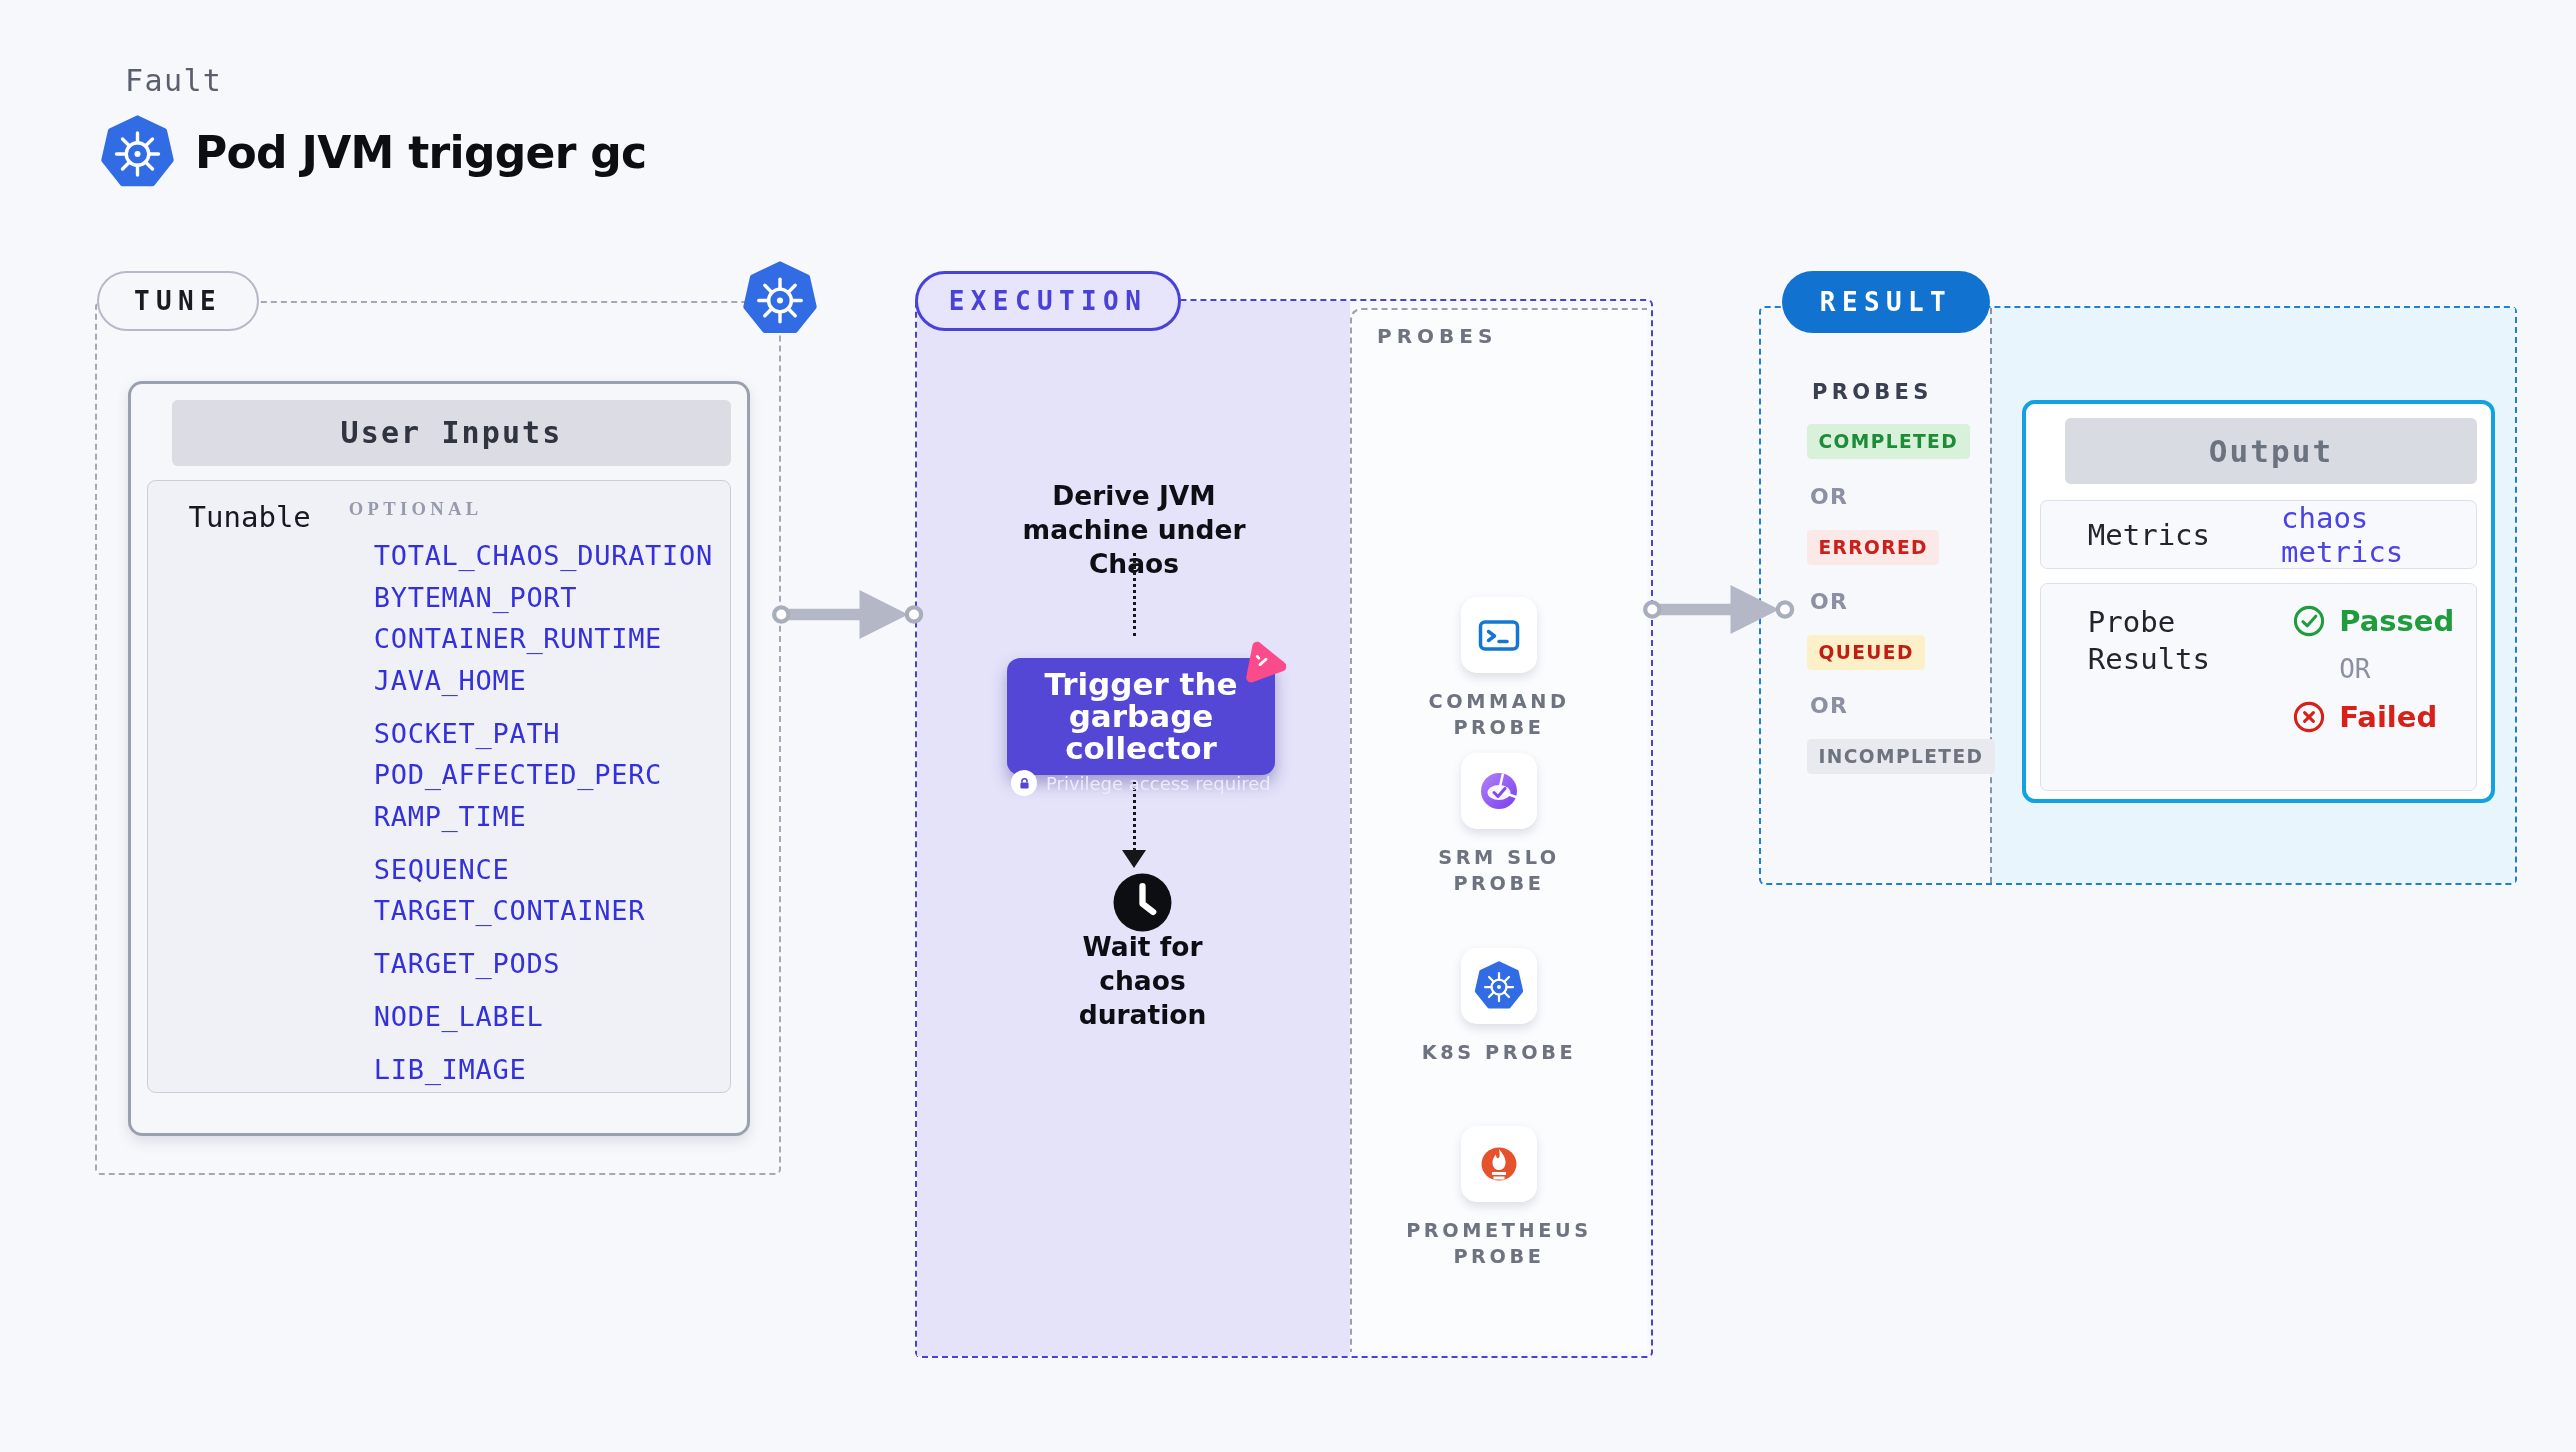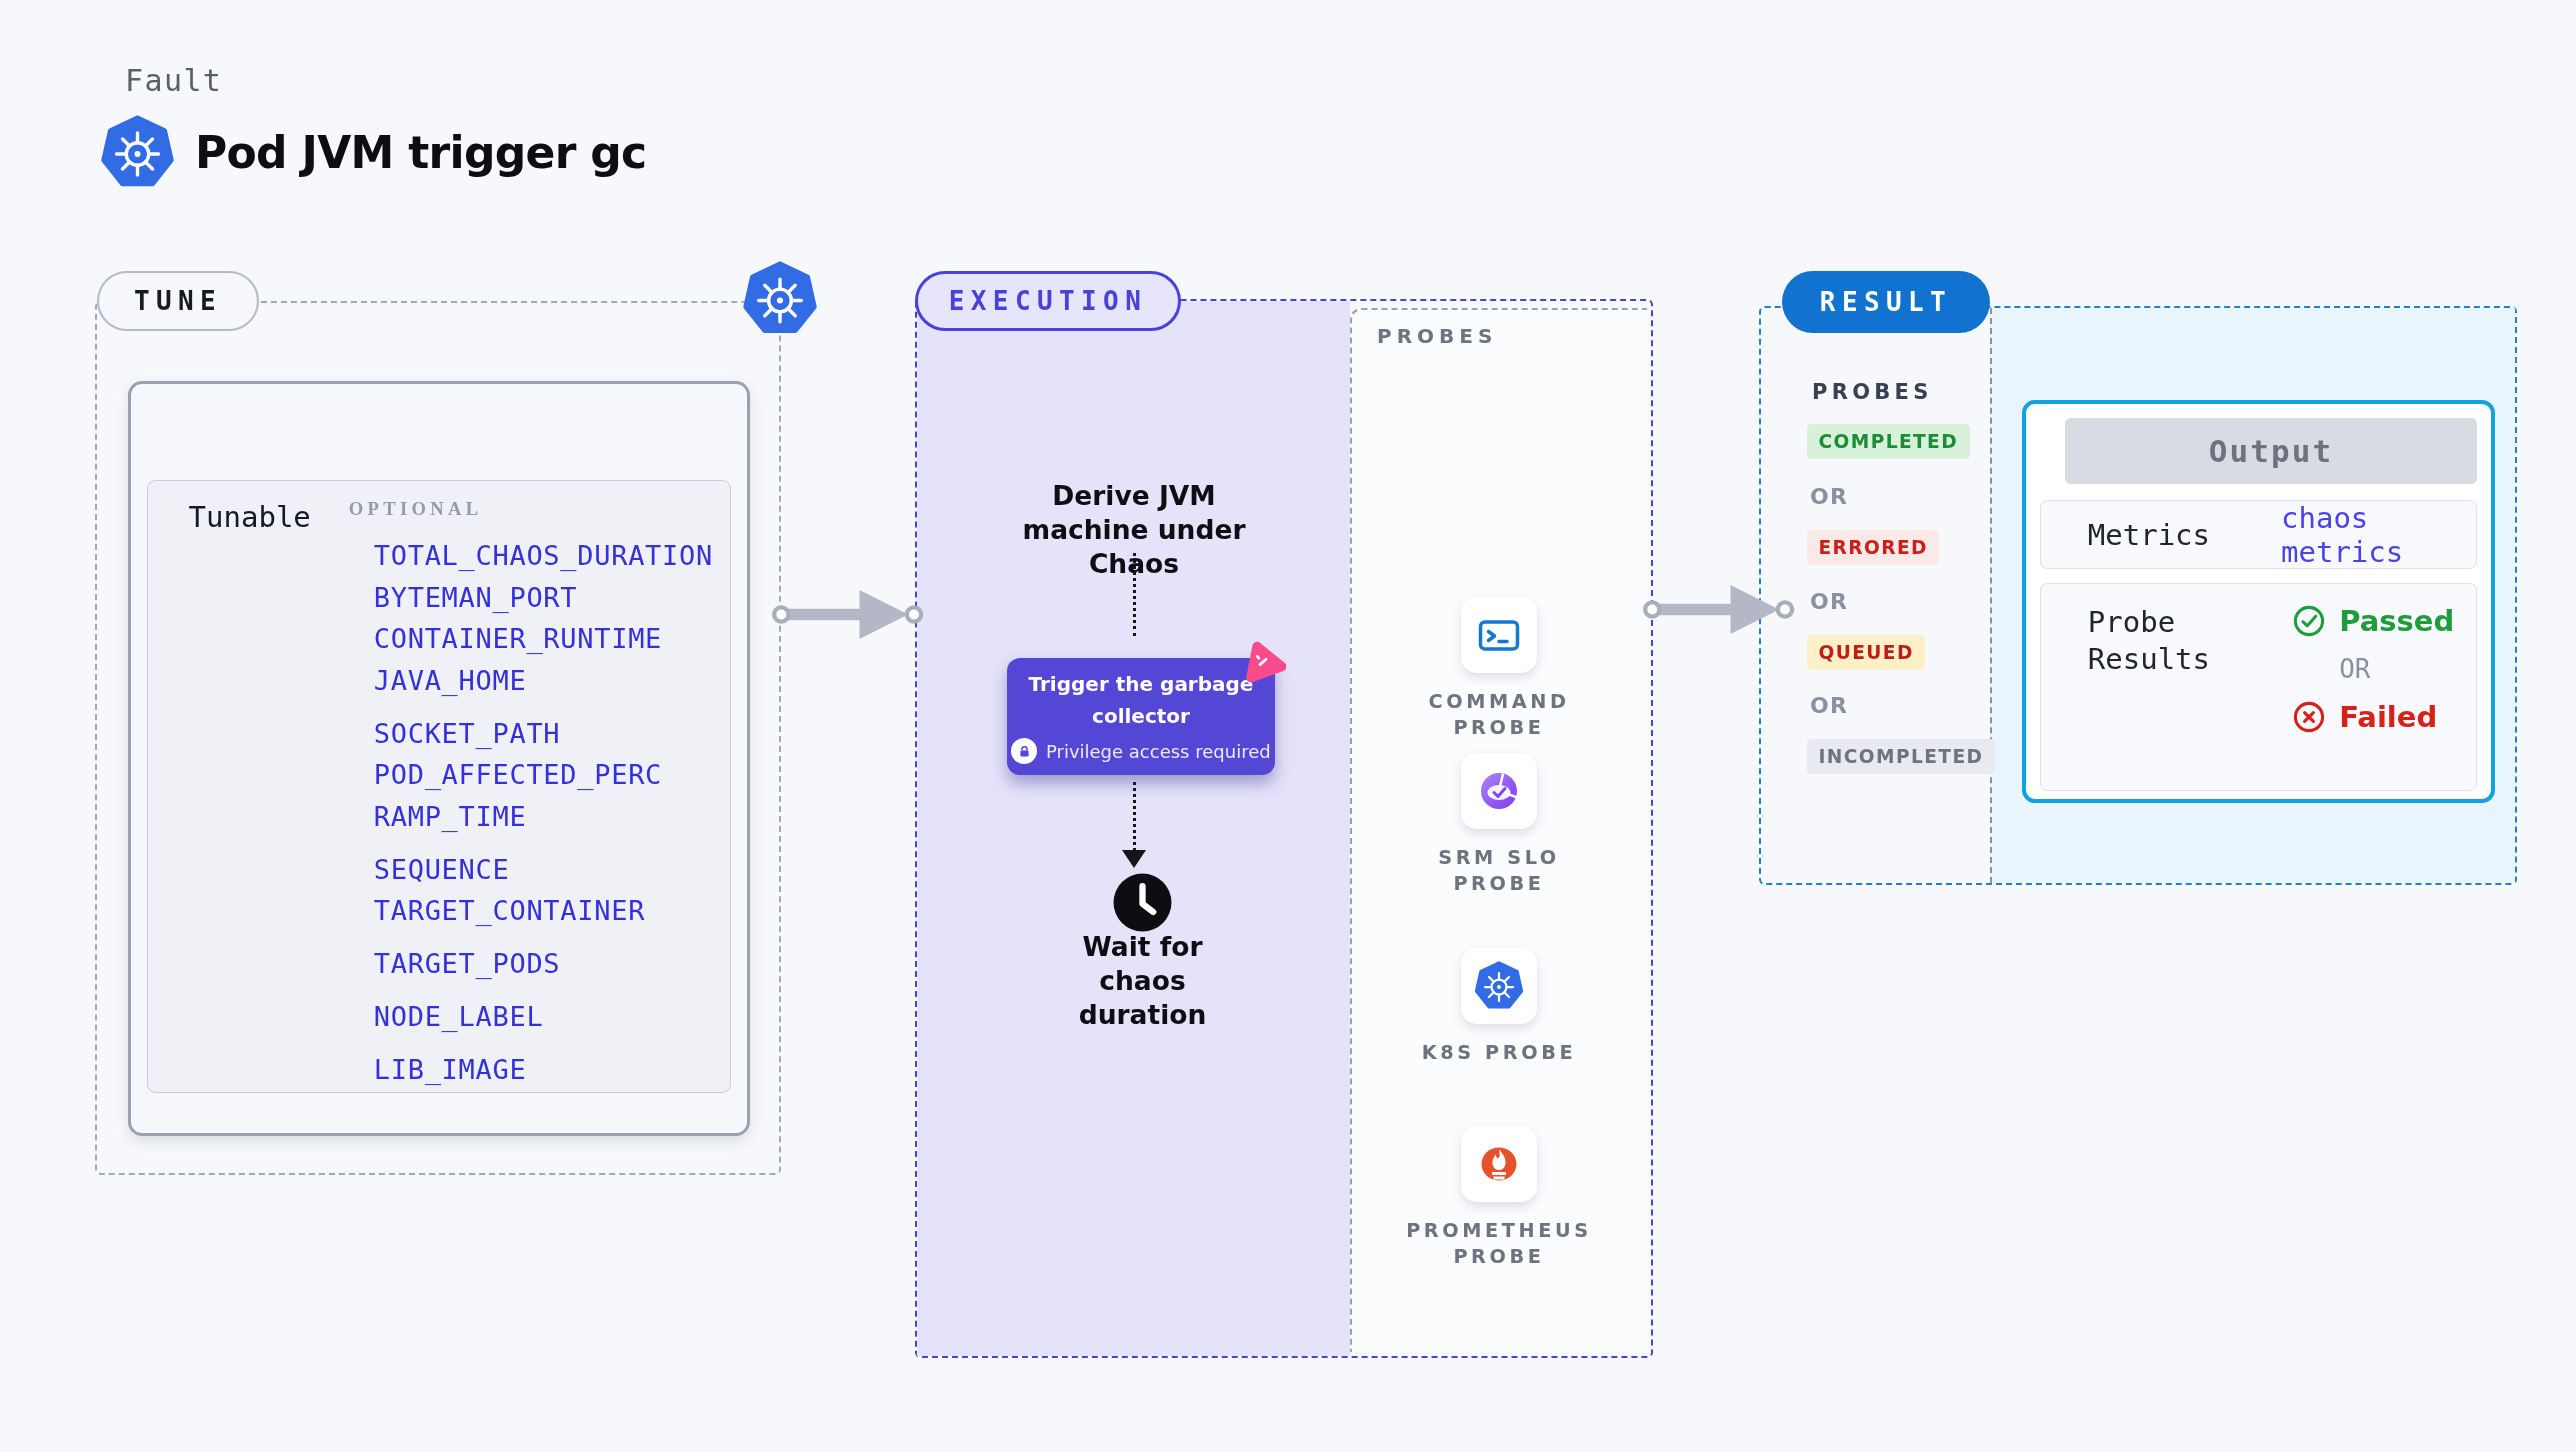--- a/index.html
+++ b/index.html
@@ -66,21 +66,21 @@
   }
   .derive-text { left:987px; top:479px; width:294px; text-align:center; font-size:26.5px; font-weight:700; line-height:34px; color:#0d0f14; }
   .dotline { border-left:3.6px dotted #15161a; }
   .dotline1 { left:1133px; top:553px; height:83px; }
   .dotline2 { left:1133px; top:782px; height:69px; }
   .dot-arrowhead { left:1122px; top:850px; width:0; height:0; border-left:12px solid transparent; border-right:12px solid transparent; border-top:18.6px solid #15161a; }
   .trigger-btn {
     left:1007px; top:658px; width:268px; height:117px; background:#5447d6; border:none;
     border-radius:13px; box-shadow:0 8.6px 15.8px rgba(50,45,140,0.38); cursor:pointer; z-index:3;
   }
-  .trigger-title { color:#fff; font-size:20px; font-weight:700; line-height:32px; margin-top:10px; text-align:center;
+  .trigger-title { color:#fff; font-size:31px; font-weight:700; line-height:32px; margin-top:10px; text-align:center;
     font-family:"DejaVu Sans","Liberation Sans",sans-serif; }
   .priv-row { display:flex; align-items:center; justify-content:center; gap:8.6px; margin-top:6.4px; }
   .lock-circle { width:26px; height:26px; background:#ffffff; border-radius:50%; display:flex; align-items:center; justify-content:center; }
   .lock-circle svg { width:17px; height:17px; }
   .priv-text { color:#eceaff; font-size:18px; }
   .pink-icon { left:1239px; top:638px; width:47px; height:47px; transform:rotate(-6deg); z-index:4; }
   .clock-icon { left:1111px; top:871px; width:63px; height:63px; }
   .wait-text { left:1035px; top:930px; width:215px; text-align:center; font-size:26.5px; font-weight:700; line-height:34px; }
 
   .probes-header { left:1377px; top:324px; font-size:20px; font-weight:700; letter-spacing:5px; color:#6e7380; }
@@ -218,20 +218,21 @@
     <div class="page-title">Pod JVM trigger gc</div>
   </div>
 
   <div class="abs tune-box"></div>
   <div class="pill tune-pill">TUNE</div>
   <svg class="abs k8s-corner" viewBox="0 0 106 106" width="76" height="76">
       <use href="#sym-k8s"></use>
     </svg>
 
   <div class="abs ui-card">
+    <div class="ui-header mono">User Inputs</div>
     <div class="ui-panel">
       <div class="tunable-label mono">Tunable</div>
       <div class="optional-label">OPTIONAL</div>
       <div class="param-list mono">
         <div class="param">TOTAL_CHAOS_DURATION</div>
         <div class="param">BYTEMAN_PORT</div>
         <div class="param">CONTAINER_RUNTIME</div>
         <div class="param">JAVA_HOME</div>
         <div class="param gap">SOCKET_PATH</div>
         <div class="param">POD_AFFECTED_PERC</div>

